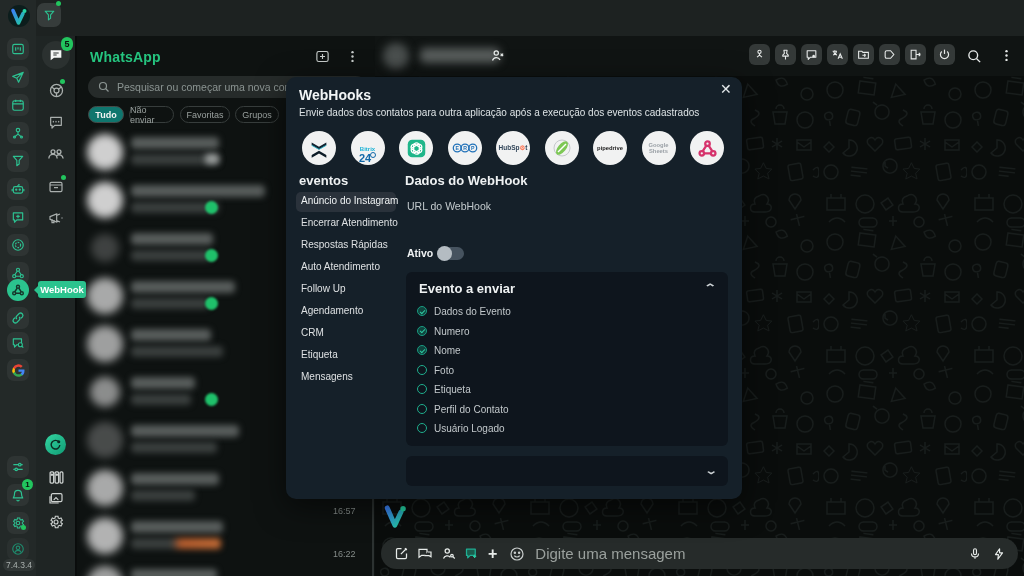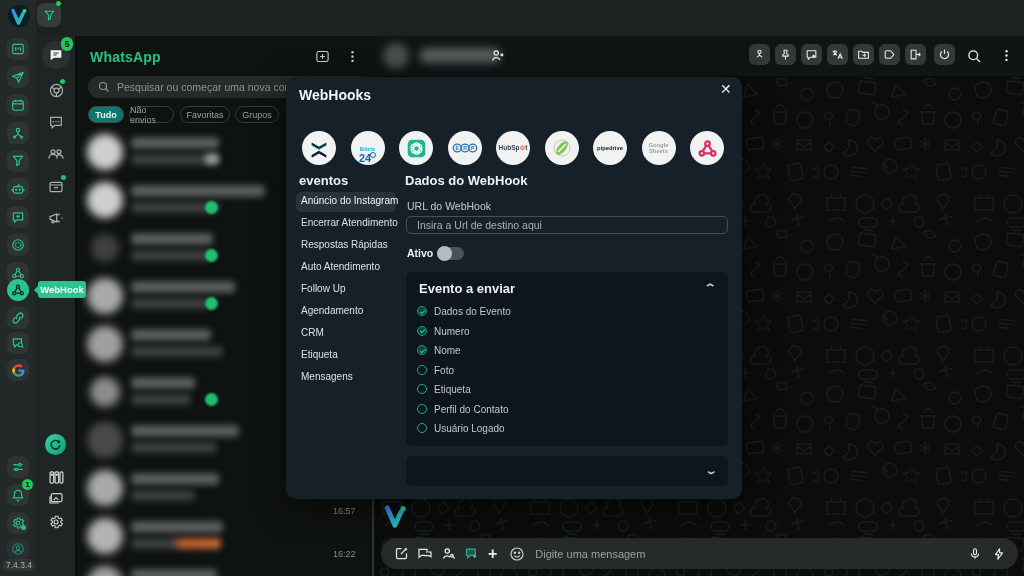--- a/index.html
+++ b/index.html
@@ -35,21 +35,21 @@
 .mg { position:absolute; left:54px; top:26px; height:11px; border-radius:4px; background:#3a3f3e; filter:blur(3px); }
 .dot { position:absolute; left:128px; top:25px; width:13px; height:13px; border-radius:50%; background:#1fc06a; filter:blur(1px); }
 .time { position:absolute; font-size:9px; color:#848b89; }
 
 
 .tbx { position:absolute; top:8px; width:21px; height:21px; border-radius:6px; background:#343938; display:flex; align-items:center; justify-content:center; }
 
 
 #inputbar { left:381px; top:538px; width:637px; height:31px; background:#262b2a; border-radius:16px; display:flex; align-items:center; z-index:5;}
 #inputbar .ii { margin-left:8px; display:flex; align-items:center;}
-#dmsg { color:#9aa09d; font-size:11px; margin-left:10px; flex:1;}
+#dmsg { color:#9aa09d; font-size:15px; margin-left:10px; flex:1;}
 
 
 #modal { left:286px; top:77px; width:456px; height:422px; background:#152029; border-radius:10px; z-index:20; box-shadow:0 8px 30px rgba(0,0,0,.55); }
 #m-title { left:13px; top:10px; font-size:14px; font-weight:bold; color:#f2f5f6; }
 #m-sub { left:13px; top:30px; font-size:10px; color:#dde3e5; }
 #m-close { left:434px; top:4px; font-size:14px; color:#e3e8ea; }
 .app { position:absolute; top:54px; width:34px; height:34px; border-radius:50%; background:#f1f2f2; display:flex; align-items:center; justify-content:center; overflow:hidden;}
 #m-events { left:13px; top:96px; font-size:13px; font-weight:bold; color:#eef1f2; }
 .mi { position:absolute; left:15px; font-size:10px; color:#dde0e2; }
 #mi-act { left:10px; top:115px; width:100px; height:20px; background:#2a323b; border-radius:5px; }
@@ -341,21 +341,21 @@
         <circle cx="12" cy="19" r="1.9"></circle>
       </svg>
     <div class="abs" id="search">
       <svg width="12" height="12" viewBox="0 0 24 24" fill="none" stroke="#8b9492" stroke-width="2.4">
           <circle cx="10" cy="10" r="7"></circle>
           <path d="M15.5 15.5 L21 21"></path>
         </svg>
       Pesquisar ou começar uma nova conversa
     </div>
     <div class="fchip on" style="left:11px;width:36px">Tudo</div>
-    <div class="fchip" style="left:52px;width:45px">Não envios</div>
+    <div class="fchip" style="left:52px;width:45px">Não enviar</div>
     <div class="fchip" style="left:103px;width:50px">Favoritas</div>
     <div class="fchip" style="left:158px;width:44px">Grupos</div>
 
     <div class="row" style="top:92px">
         <div class="av"></div>
         <div class="nm" style="width:88px"></div>
         <div class="mg" style="width:88px"></div>
         <div class="abs" style="left:128px;top:26px;width:14px;height:10px;background:#9b9f9e;border-radius:4px;filter:blur(3px)"></div>
       </div>
     <div class="row" style="top:140px">
@@ -527,20 +527,21 @@
     <span class="ii" style="margin:0 12px 0 10px">
         <svg width="14" height="14" viewBox="0 0 24 24" fill="none" stroke="#e8ecea" stroke-width="2" stroke-linejoin="round">
           <path d="M13 3 L6 13 h5 l-1 8 l8 -11 h-5 z"></path>
         </svg>
       </span>
   </div>
   <div class="abs" id="tooltip">WebHook</div>
 
   <div class="abs" id="modal">
     <div class="abs" id="m-title">WebHooks</div>
+    <div class="abs" id="m-sub">Envie dados dos contatos para outra aplicação após a execução dos eventos cadastrados</div>
     <div class="abs" id="m-close">✕</div>
 
     <div class="app" style="left:16px">
       <svg width="22" height="22" viewBox="0 0 24 24">
           <path d="M4 6 L12 10.5 L20 6 L20 9 L12 13.5 L4 9 Z" fill="#122431"></path>
           <path d="M4 18 L12 13.5 L20 18 L20 15 L12 10.5 L4 15 Z" fill="#0d1c27" transform="translate(0,4.5)"></path>
           <path d="M4 9 L12 13.5 L20 9" stroke="#2bb2c7" stroke-width="1" fill="none"></path>
         </svg>
     </div>
     <div class="app" style="left:64.5px;text-align:center">
@@ -600,21 +601,20 @@
     <div class="mi" style="top:162px">Respostas Rápidas</div>
     <div class="mi" style="top:184px">Auto Atendimento</div>
     <div class="mi" style="top:206px">Follow Up</div>
     <div class="mi" style="top:228px">Agendamento</div>
     <div class="mi" style="top:250px">CRM</div>
     <div class="mi" style="top:272px">Etiqueta</div>
     <div class="mi" style="top:294px">Mensagens</div>
 
     <div class="abs" id="m-dd">Dados do WebHook</div>
     <div class="abs" id="m-url-l">URL do WebHook</div>
-    <div class="abs" id="m-input">Insira a Url de destino aqui</div>
     <div class="abs" id="m-ativo">Ativo</div>
     <div class="abs" id="m-tgl"></div>
 
     <div class="abs" id="m-panel">
       <div class="abs" id="m-ph">Evento a enviar</div>
       <div class="chev" style="left:300px;top:10px">⌃</div>
       <div class="ck on" style="top:34px"></div>
         <div class="ckl" style="top:34px">Dados do Evento</div>
       <div class="ck on" style="top:53.5px"></div>
         <div class="ckl" style="top:53.5px">Numero</div>

